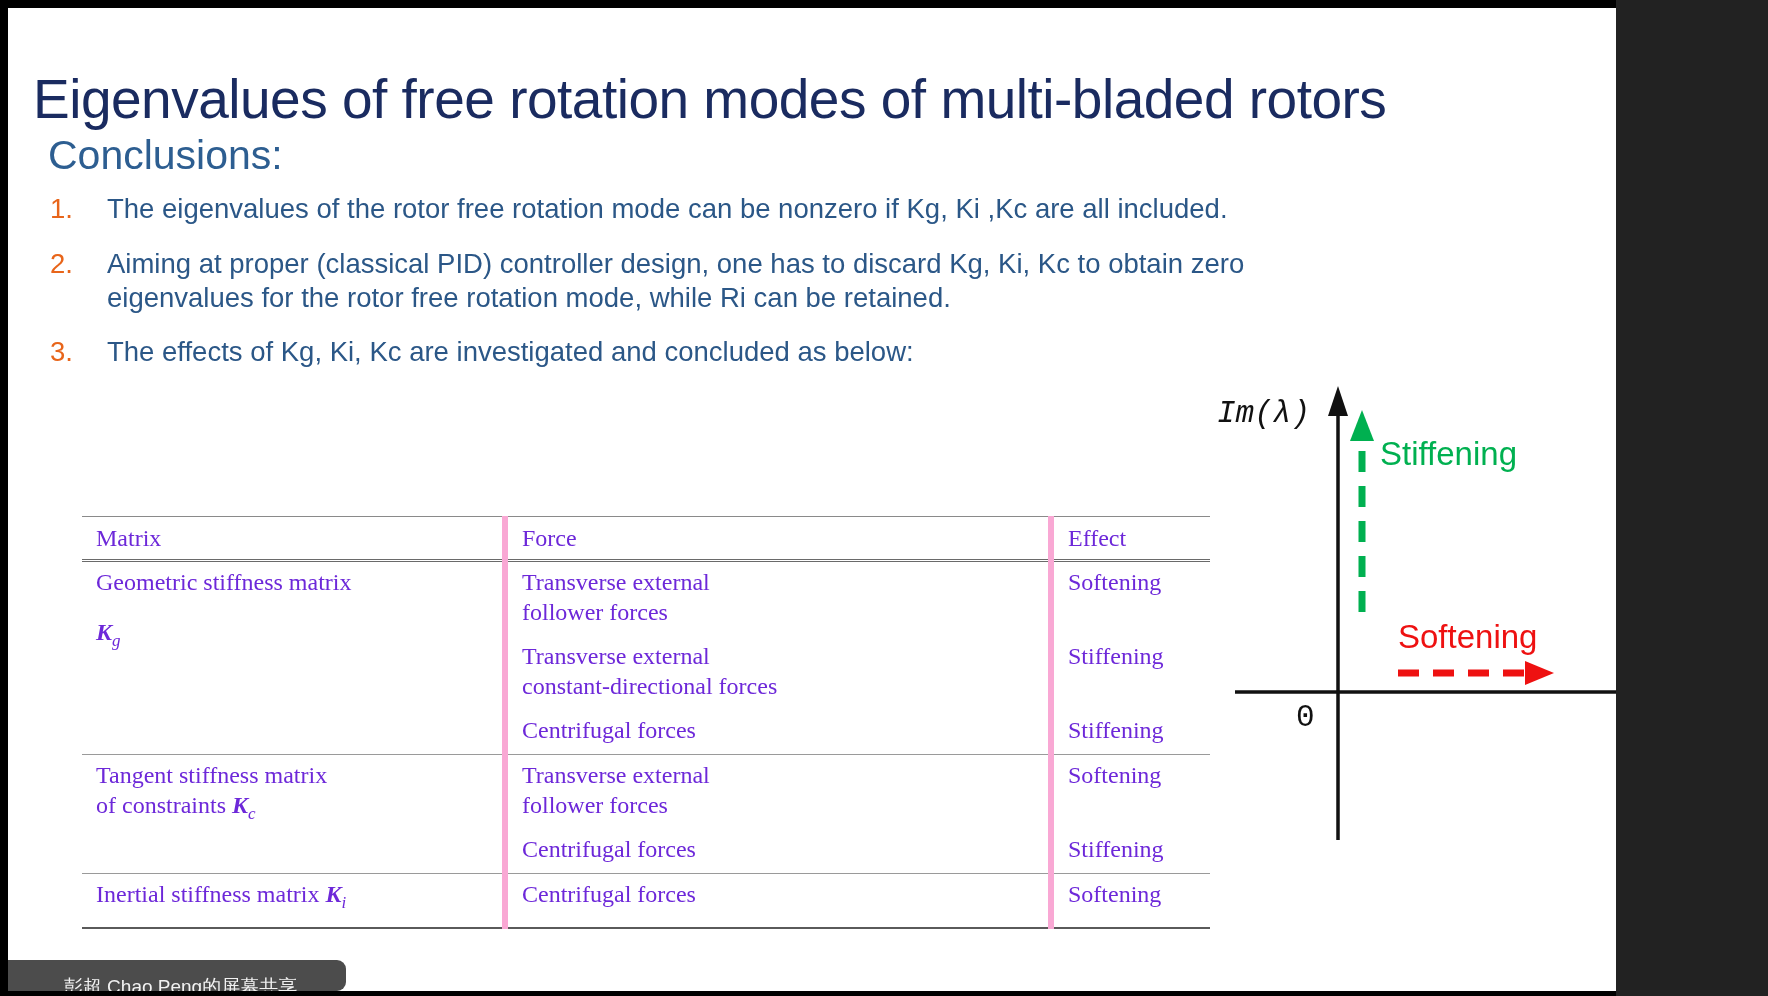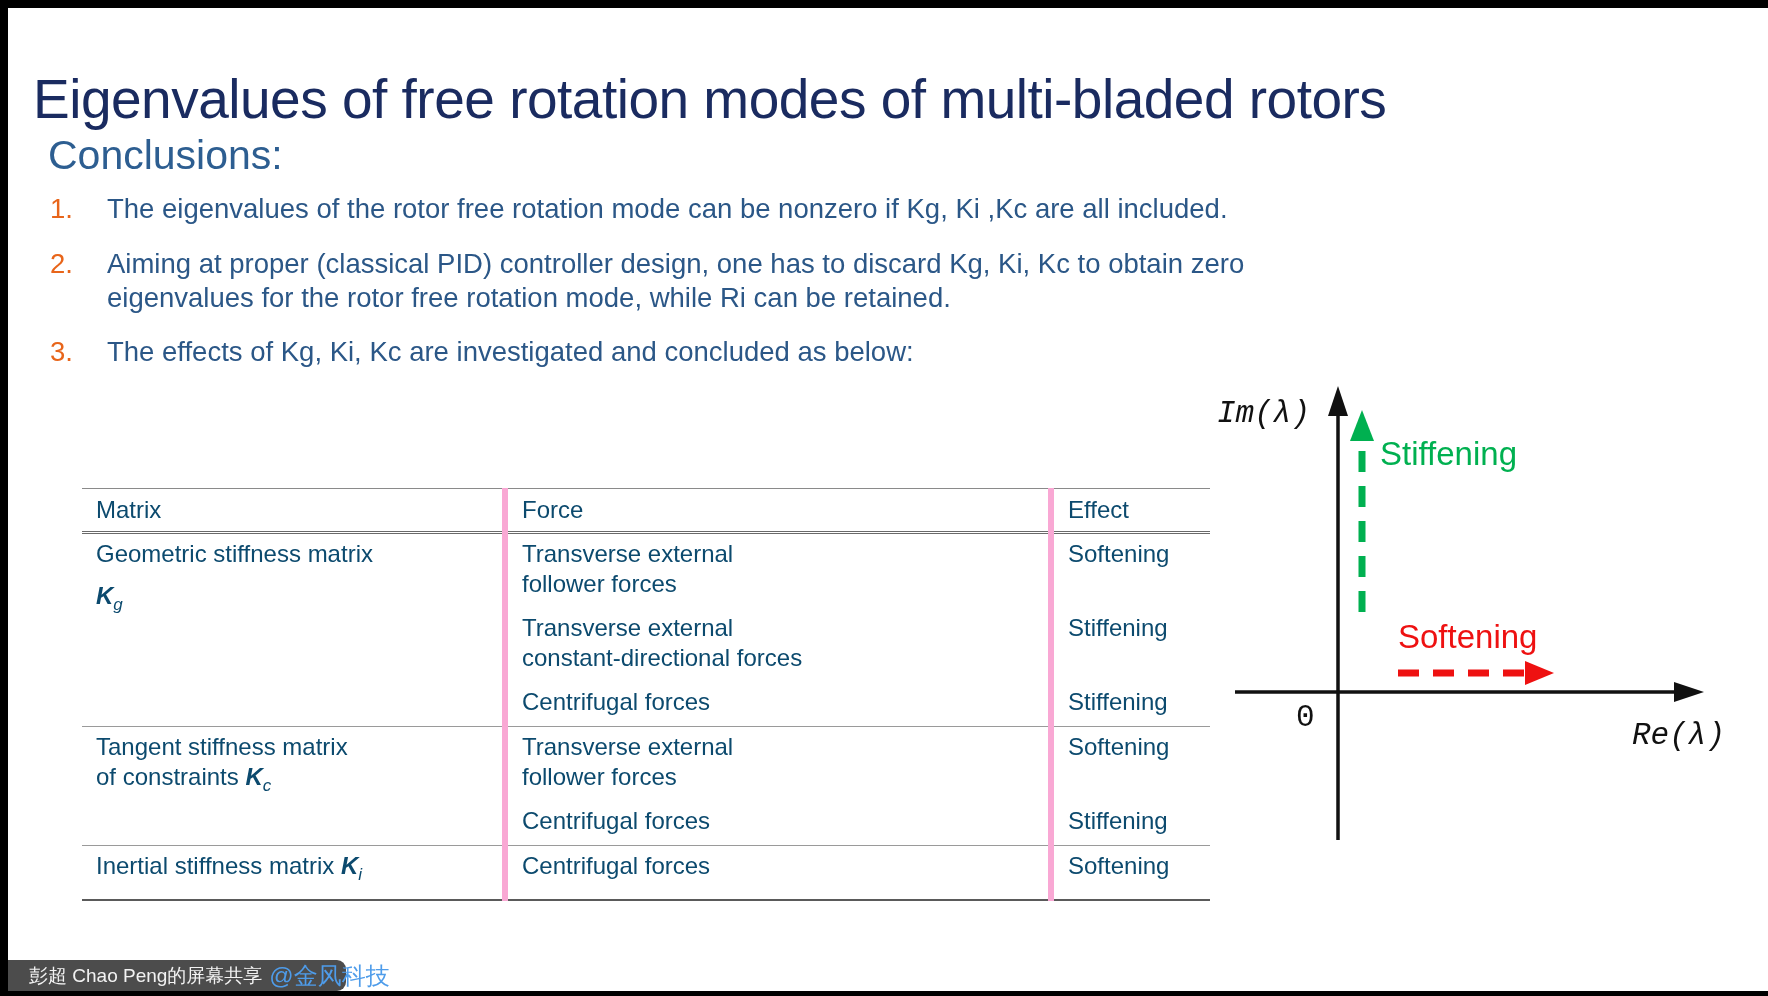--- a/index.html
+++ b/index.html
@@ -1,61 +1,61 @@
 <!DOCTYPE html>
 <html style="--stiffening: #00B050; --softening: #EE1111; --mention: #4E9CEA;"><head>
 <meta charset="utf-8">
 <style>
   html,body{margin:0;padding:0;background:#222;}
-  .stage{position:relative;width:1768px;height:996px;background:#ffffff;overflow:hidden;
+  .stage{position:relative;width:1616px;height:996px;background:#ffffff;overflow:hidden;
          font-family:"Liberation Sans",sans-serif;}
   .edge{position:absolute;background:#000;}
   .edge-top{left:0;top:0;width:1768px;height:8px;}
   .edge-left{left:0;top:0;width:8px;height:996px;}
   .edge-bottom{left:0;top:991px;width:1768px;height:5px;}
 
   
   .title{position:absolute;left:33px;top:30px;width:1500px;
          font-size:55px;font-weight:500;letter-spacing:-0.5px;color:#1A2B60;}
   .conclusions{position:absolute;left:48px;top:132px;font-size:41px;color:#2D5E91;}
   .bullet{position:absolute;left:50px;display:flex;color:#2B5787;font-size:27.5px;line-height:34px;}
   .bullet .num{width:57px;flex:none;color:#E8651A;}
   .bullet .btxt{width:1268px;}
   .b1{top:192px;} .b2{top:247px;} .b3{top:335px;}
 
   
-  table.fx{position:absolute;left:82px;top:488px;border-collapse:collapse;table-layout:fixed;
-           font-family:Liberation Sans, sans-serif;font-size:24px;color:#0c4a6e;line-height:30px;
+  table.fx{position:absolute;left:82px;top:516px;border-collapse:collapse;table-layout:fixed;
+           font-family:Liberation Serif, serif;font-size:24px;color:#6d28d9;line-height:30px;
            border-bottom:2px solid #5a5a5a;}
   table.fx th{font-weight:normal;text-align:left;padding:6px 14px;
               border-top:1px solid #8a8a8a;border-bottom:3px double #6a6a6a;}
   table.fx td{vertical-align:top;padding:5px 14px 9px 14px;}
   th.c-matrix{width:392px;} th.c-force{width:512px;} th.c-effect{width:128px;}
   .c-force,.c-effect{border-left:6px solid #f9a8d4;}
   tr.g-start>td{border-top:1px solid #9a9a9a;}
   td.c-force{padding-bottom:14px;}
   .msym{font-weight:bold;font-style:italic;}
   .msub{font-style:italic;font-size:17px;vertical-align:-6px;}
-  .sym-line{margin-top:12px;}
+  .sym-line{margin-top:20px;}
 
   
   .diagram{position:absolute;left:1080px;top:340px;width:688px;height:520px;}
   .diagram svg{position:absolute;left:0;top:0;}
   .dlabel{position:absolute;white-space:nowrap;}
   .math{font-family:Liberation Mono, monospace;font-style:italic;font-size:31px;color:#111;}
   .im-label{left:90px;top:56px;width:140px;text-align:right;}
   .zero-label{left:216px;top:360px;font-style:normal;}
   .re-label{left:552px;top:378px;}
   .stiff-label{left:300px;top:95px;font-size:33px;color:var(--stiffening,#00B050);}
   .soft-label{left:318px;top:278px;font-size:33px;color:var(--softening,#EE1111);}
 
   
   .status-badge{position:absolute;left:8px;top:960px;width:338px;height:31px;background:#4C4C4C;
                 border-radius:0 9px 9px 0;display:flex;align-items:center;gap:7px;padding-left:7px;
-                box-sizing:border-box;}
+                box-sizing:border-box;flex-direction:column;}
   .badge-text{color:#F2F2F2;font-size:19px;white-space:nowrap;}
   .mention{color:var(--mention,#4E9CEA);font-size:24px;white-space:nowrap;}
 </style>
 </head>
 <body>
 
 <div class="stage">
   <div class="edge edge-top"></div>
   <div class="edge edge-left"></div>
 

